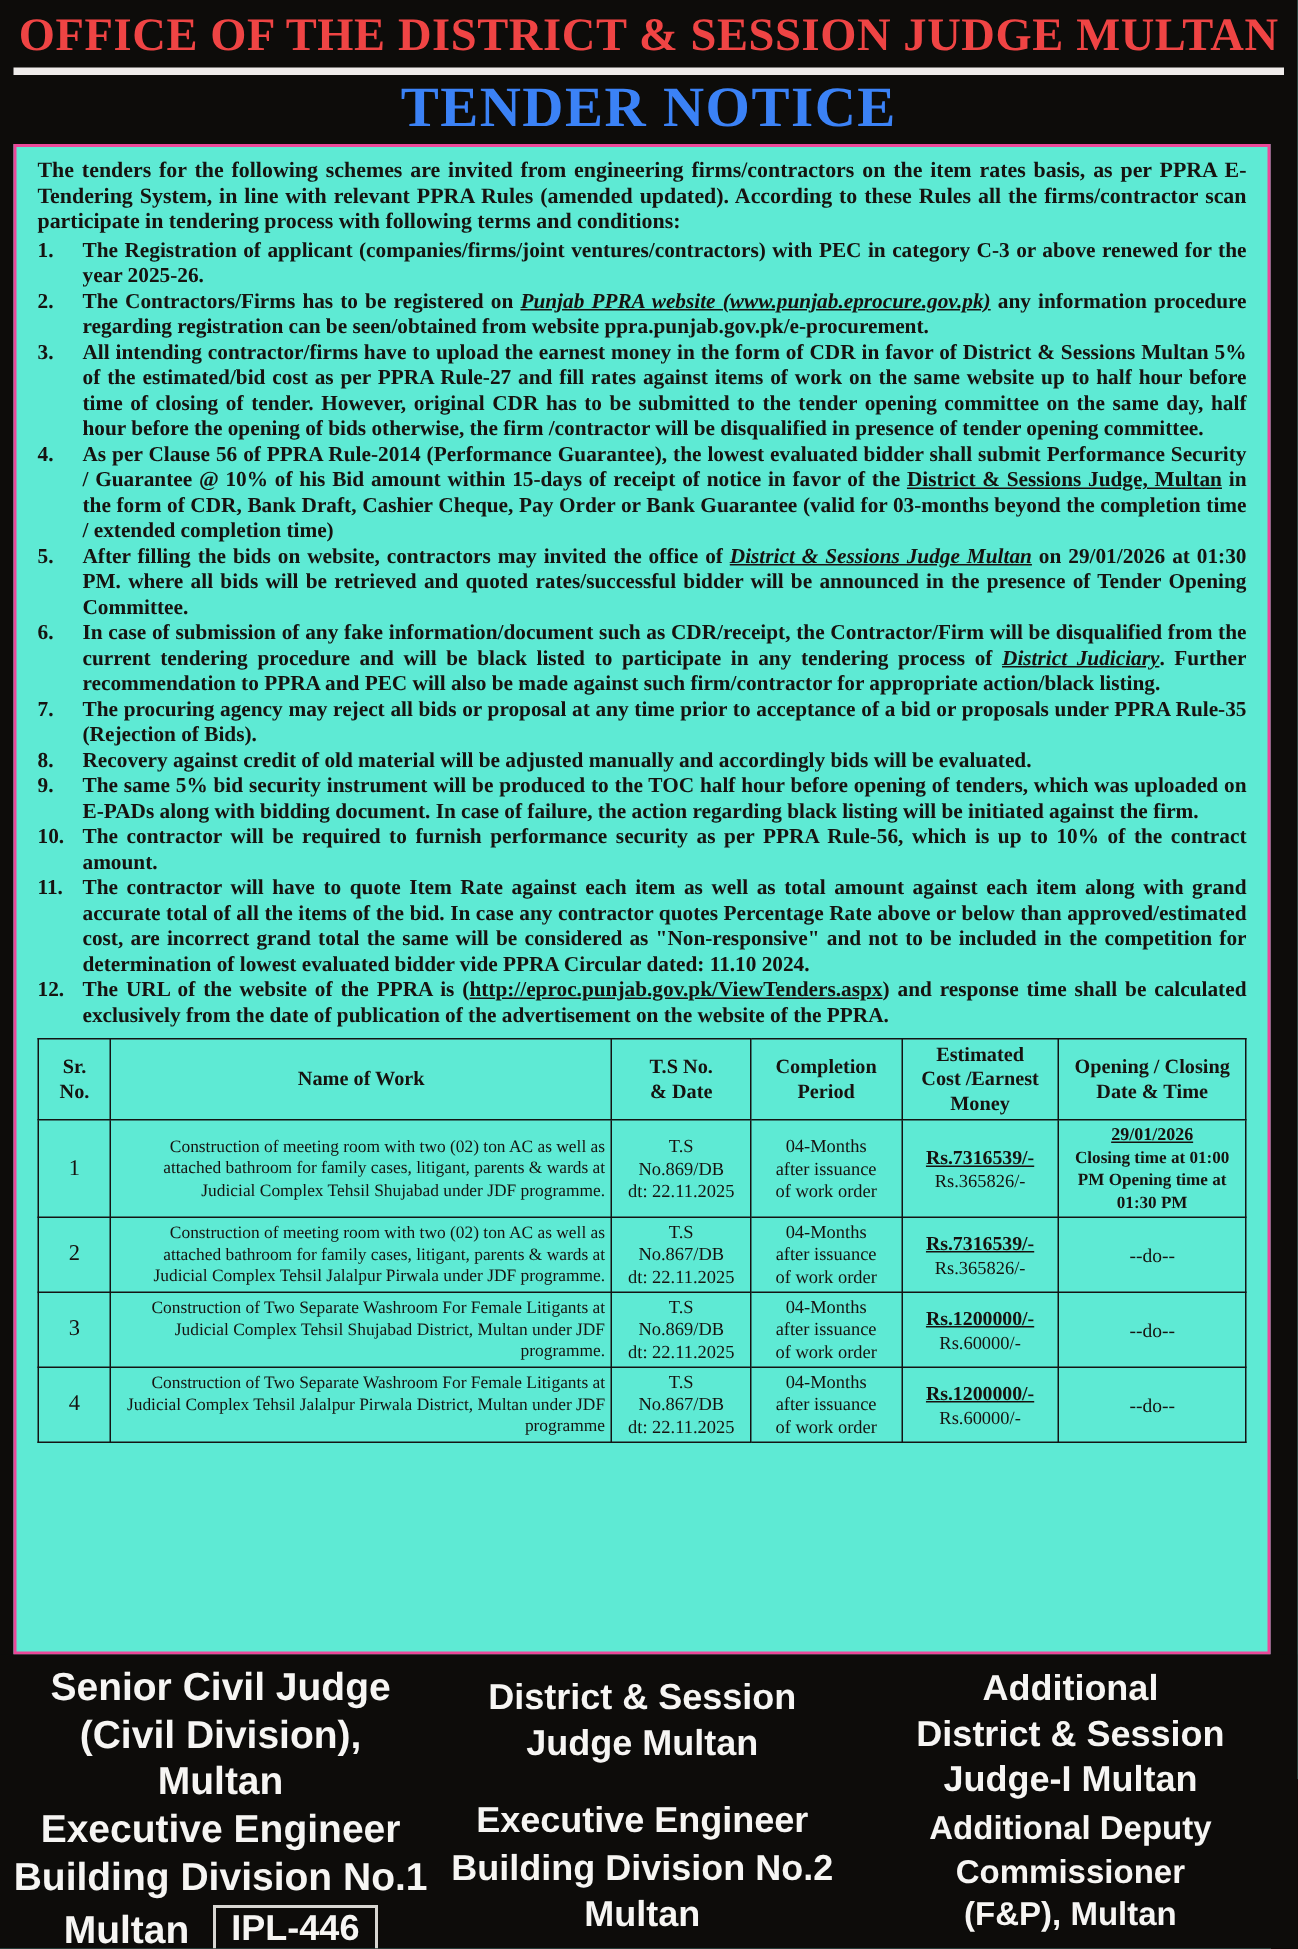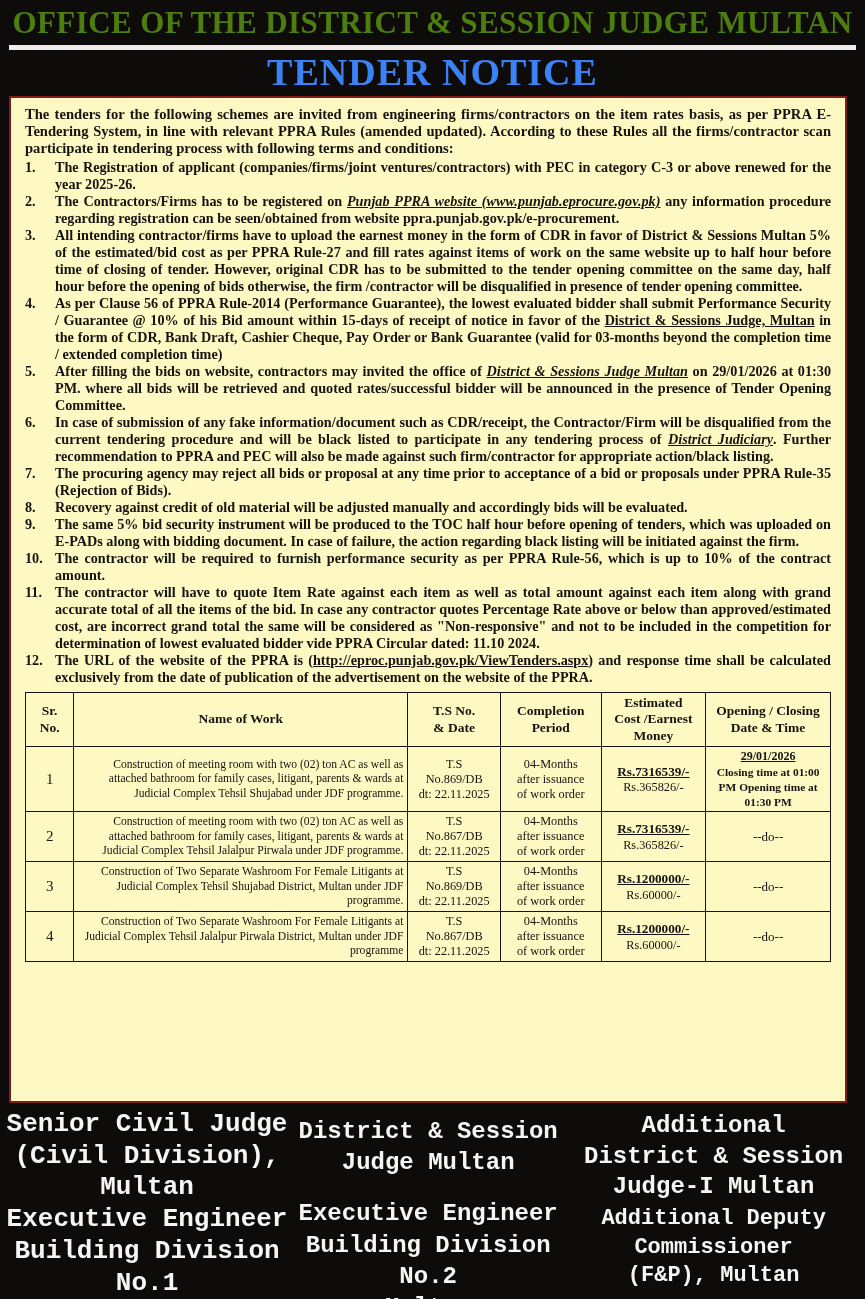--- a/index.html
+++ b/index.html
@@ -8,21 +8,21 @@
     width:865px;height:1299px;
     background:#0d0c0a;
     font-family:"Liberation Serif", serif;
     overflow:hidden;
     box-sizing:border-box;
   }
   
   .masthead{ text-align:center; padding-top:7px; }
   .office-title{
     display:inline-block;
-    color:#4d7c0f;
+    color:#ef4444;
     font-weight:bold;
     font-size:31px;
     letter-spacing:0.4px;
     line-height:1.05;
     border-bottom:5px solid #efecea;
     padding:0 4px 5px 4px;
     white-space:nowrap;
   }
   .notice-title{
     display:inline-block;
@@ -33,22 +33,22 @@
     line-height:1.0;
     border-bottom:3px solid #efecea;
     padding:2px 46px 6px 46px;
     margin-top:1px;
   }
   
   .panel{
     position:absolute;
     left:9px; right:18px;
     top:96px; height:1007px;
-    background:#fef9c3;
-    border:2px solid #7f1d1d;
+    background:#5eead4;
+    border:2px solid #ec4899;
     box-sizing:border-box;
     padding:8px 14px 4px 14px;
     color:#161310;
     overflow:hidden;
   }
   .intro{
     font-size:14.6px;
     font-weight:bold;
     line-height:17px;
     text-align:justify;
@@ -94,21 +94,21 @@
   .open-date{ text-decoration:underline; display:block; font-size:12px; }
   td.ditto{ text-align:center; font-size:13px; }
   .col-sr{width:6%;} .col-work{width:41.5%;} .col-ts{width:11.5%;}
   .col-comp{width:12.5%;} .col-cost{width:13%;} .col-open{width:15.5%;}
   
   .footer{
     position:absolute; left:0; right:0; bottom:0;
     top:1103px;
     background:#0d0c0a;
     color:#f6f5f3;
-    font-family:Liberation Mono, monospace;
+    font-family:Liberation Sans, sans-serif;
     font-weight:bold;
     display:flex;
     text-align:center;
   }
   .f-col1{ flex:0 0 34%; font-size:26px; line-height:1.22; padding-top:6px; }
   .f-col2{ flex:0 0 31%; font-size:24px; line-height:1.3; padding-top:13px; }
   .f-col3{ flex:0 0 35%; font-size:24px; line-height:1.28; padding-top:8px; }
   .f-block{ white-space:pre-line; }
   .f-gap2{ margin-top:20px; }
   .f-col3-bottom{ font-size:22px; line-height:1.3; margin-top:2px; white-space:pre-line; }

